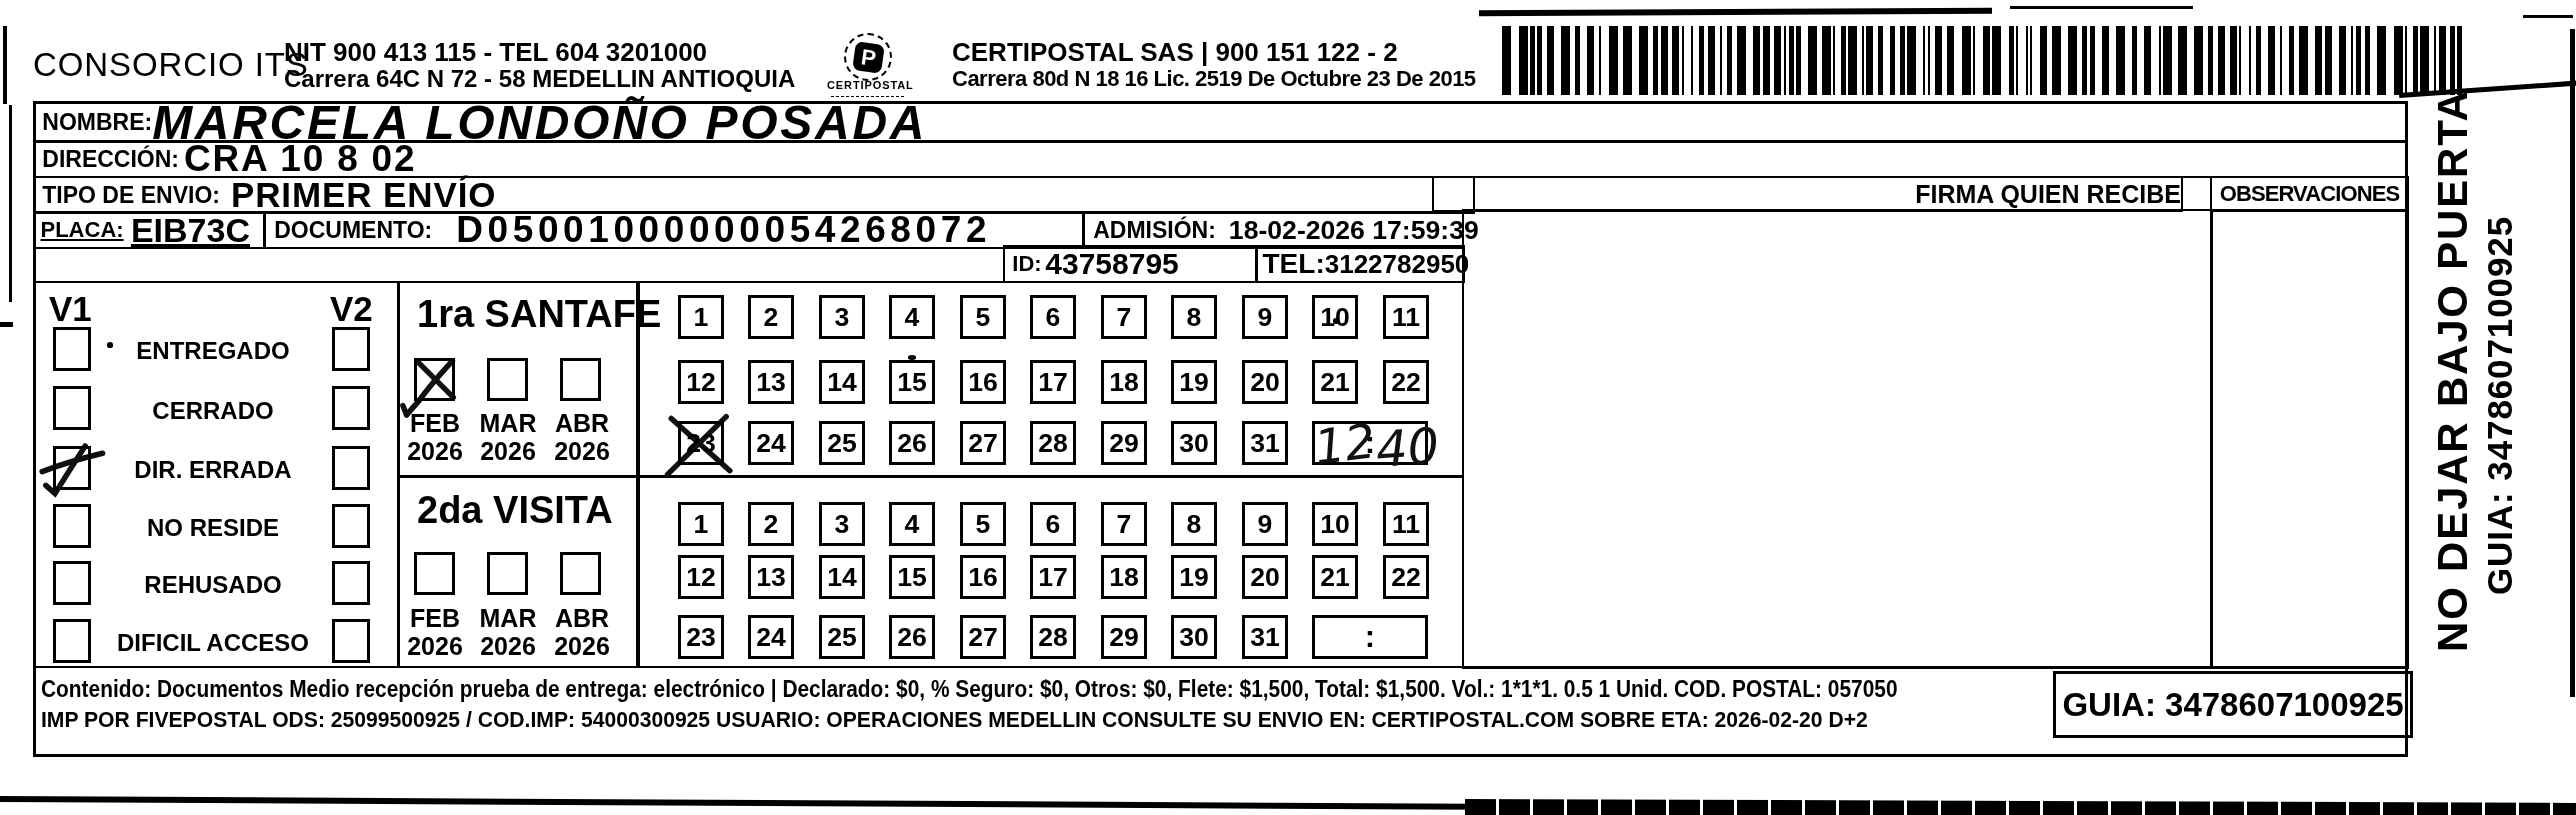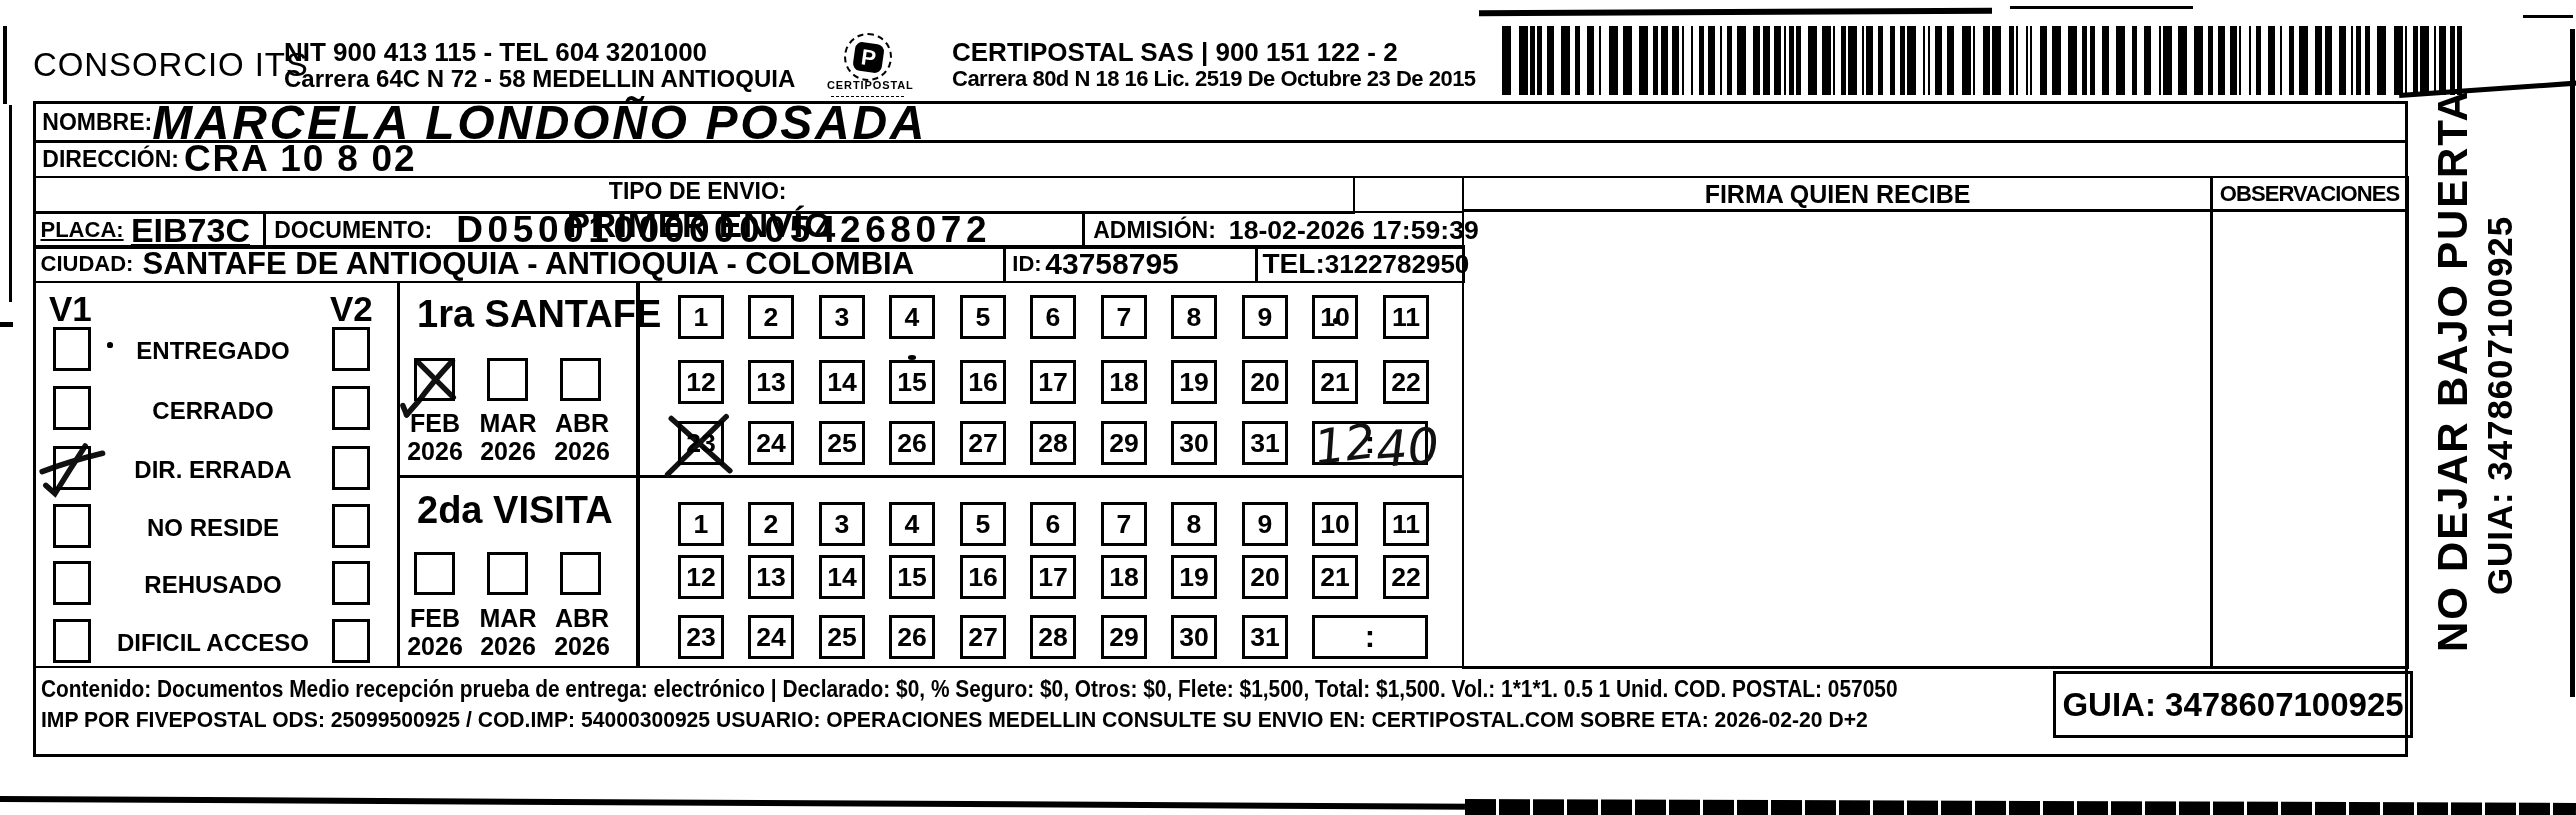--- a/index.html
+++ b/index.html
@@ -132,26 +132,26 @@
   <div class="cell flexrow" style="left:33px;top:101px;width:2375px;height:42px;">
     <span class="lbl" style="font-size:23px;margin-left:7.3px;">NOMBRE:</span>
     <span style="font-size:48px;font-weight:bold;letter-spacing:2.7px;margin-left:0;font-style:italic;">MARCELA LONDOÑO POSADA</span>
   </div>
 
   <div class="cell flexrow" style="left:33px;top:140px;width:2375px;height:38px;">
     <span class="lbl" style="font-size:23px;margin-left:7.3px;">DIRECCIÓN:</span>
     <span style="font-size:37px;font-weight:bold;letter-spacing:1.8px;margin-left:5px;">CRA 10  8 02</span>
   </div>
 
-  <div class="cell flexrow" style="left:33px;top:176px;width:1322px;height:38px;flex-direction:column;">
+  <div class="cell flexrow" style="left:33px;top:176px;width:1442px;height:38px;">
     <span class="lbl" style="font-size:23px;margin-left:7.3px;">TIPO DE ENVIO:</span>
     <span style="font-size:35px;font-weight:bold;letter-spacing:0.9px;margin-left:11px;">PRIMER ENVÍO</span>
   </div>
 
-  <div class="cell" style="left:1462px;top:176px;width:751px;height:36px;display:flex;align-items:center;justify-content:center;">
+  <div class="cell" style="left:1432px;top:176px;width:751px;height:36px;display:flex;align-items:center;justify-content:flex-end;">
     <span class="lbl" style="font-size:25px;">FIRMA QUIEN RECIBE</span>
   </div>
   <div class="cell" style="left:2210px;top:176px;width:199px;height:36px;display:flex;align-items:center;justify-content:center;">
     <span class="lbl" style="font-size:22px;letter-spacing:-0.9px;">OBSERVACIONES</span>
   </div>
   <div class="cell" style="left:1462px;top:209px;width:751px;height:460px;"></div>
   <div class="cell" style="left:2210px;top:209px;width:199px;height:460px;"></div>
 
   <div class="cell flexrow" style="left:33px;top:211px;width:233px;height:38px;text-decoration:underline;">
     <span class="lbl" style="font-size:22px;margin-left:5.5px;">PLACA:</span>
@@ -159,24 +159,20 @@
   </div>
   <div class="cell flexrow" style="left:263px;top:211px;width:822px;height:38px;">
     <span class="lbl" style="font-size:23px;margin-left:9.2px;">DOCUMENTO:</span>
     <span style="font-size:37px;font-weight:bold;letter-spacing:4.6px;margin-left:24px;">D05001000000054268072</span>
   </div>
   <div class="cell flexrow" style="left:1082px;top:211px;width:382px;height:38px;">
     <span class="lbl" style="font-size:23px;margin-left:9.2px;">ADMISIÓN:</span>
     <span style="font-size:26.6px;font-weight:bold;margin-left:13px;white-space:nowrap;">18-02-2026 17:59:39</span>
   </div>
 
-  <div class="cell flexrow" style="left:33px;top:245px;width:973px;height:38px;">
-    <span class="lbl" style="font-size:22px;margin-left:5.5px;">CIUDAD:</span>
-    <span style="font-size:31px;font-weight:bold;margin-left:9.2px;white-space:nowrap;">SANTAFE DE ANTIOQUIA - ANTIOQUIA - COLOMBIA</span>
-  </div>
   <div class="cell flexrow" style="left:1003px;top:245px;width:255px;height:38px;">
     <span class="lbl" style="font-size:22px;margin-left:7.3px;">ID:</span>
     <span style="font-size:30px;font-weight:bold;margin-left:3.7px;">43758795</span>
   </div>
   <div class="cell flexrow" style="left:1255px;top:245px;width:210px;height:38px;">
     <span class="lbl" style="font-size:28px;margin-left:5.5px;">TEL:</span>
     <span style="font-size:26px;font-weight:bold;">3122782950</span>
   </div>
 
   <div class="cell" style="left:33px;top:281px;width:367px;height:387px;"></div>

